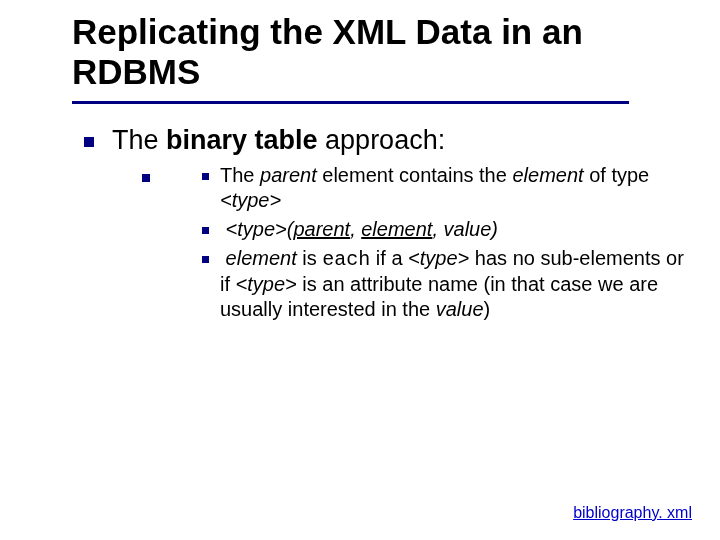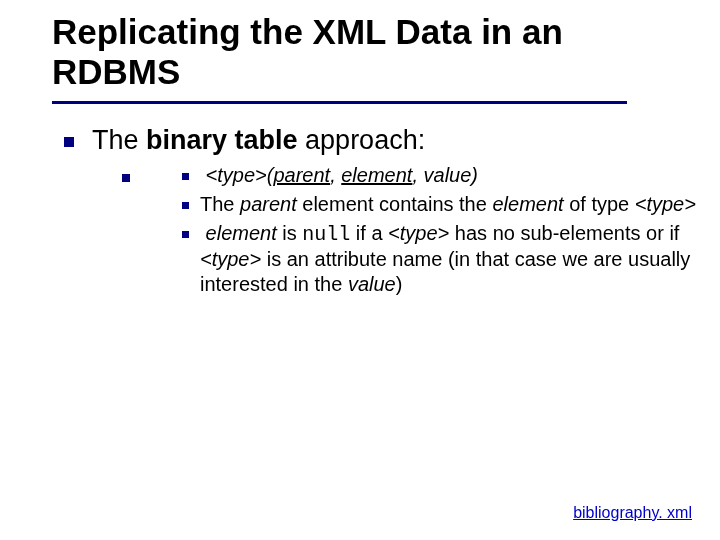--- a/index.html
+++ b/index.html
@@ -9,21 +9,21 @@
     height: 540px;
     background: #fff;
     font-family: Verdana, Geneva, sans-serif;
     color: #000;
     overflow: hidden;
   }
   .slide {
     width: 720px;
     height: 540px;
     box-sizing: border-box;
-    padding: 12px 22px 18px 52px;
+    padding: 12px 22px 18px 72px;
     position: relative;
   }
   .title {
     font-family: Verdana, Geneva, sans-serif;
     font-size: 35px;
     line-height: 1.15;
     color: #000;
     margin: 0 0 2px 0;
     padding-bottom: 6px;
   }
@@ -119,27 +119,27 @@
 
   <ul class="lv1">
     <li>
       <span>The </span><span class="b">binary table</span><span> approach:</span>
 
       <ul class="lv2">
         <li>
 
           <ul class="lv3">
             <li>
+              <span>The </span><span class="i">parent</span><span> element contains the </span><span class="i">element</span><span> of type </span><span class="i">&lt;type&gt;</span>
+            </li>
+            <li>
               &nbsp;<span class="i">&lt;type&gt;</span><span class="i">(</span><span class="i u">parent</span><span class="i">, </span><span class="i u">element</span><span class="i">, </span><span class="i">value</span><span class="i">)</span>
             </li>
             <li>
-              <span>The </span><span class="i">parent</span><span> element contains the </span><span class="i">element</span><span> of type </span><span class="i">&lt;type&gt;</span>
-            </li>
-            <li>
-              &nbsp;<span class="i">element</span><span> is </span><span class="mono">null</span><span> if a </span><span class="i">&lt;type&gt;</span><span> has no sub-elements or if </span><span class="i">&lt;type&gt;</span><span> is an attribute name (in that case we are usually interested in the </span><span class="i">value</span><span>)</span>
+              &nbsp;<span class="i">element</span><span> is </span><span class="mono">each</span><span> if a </span><span class="i">&lt;type&gt;</span><span> has no sub-elements or if </span><span class="i">&lt;type&gt;</span><span> is an attribute name (in that case we are usually interested in the </span><span class="i">value</span><span>)</span>
             </li>
           </ul>
         </li>
       </ul>
     </li>
   </ul>
 
   <a class="link">bibliography. xml</a>
 
 </div>

